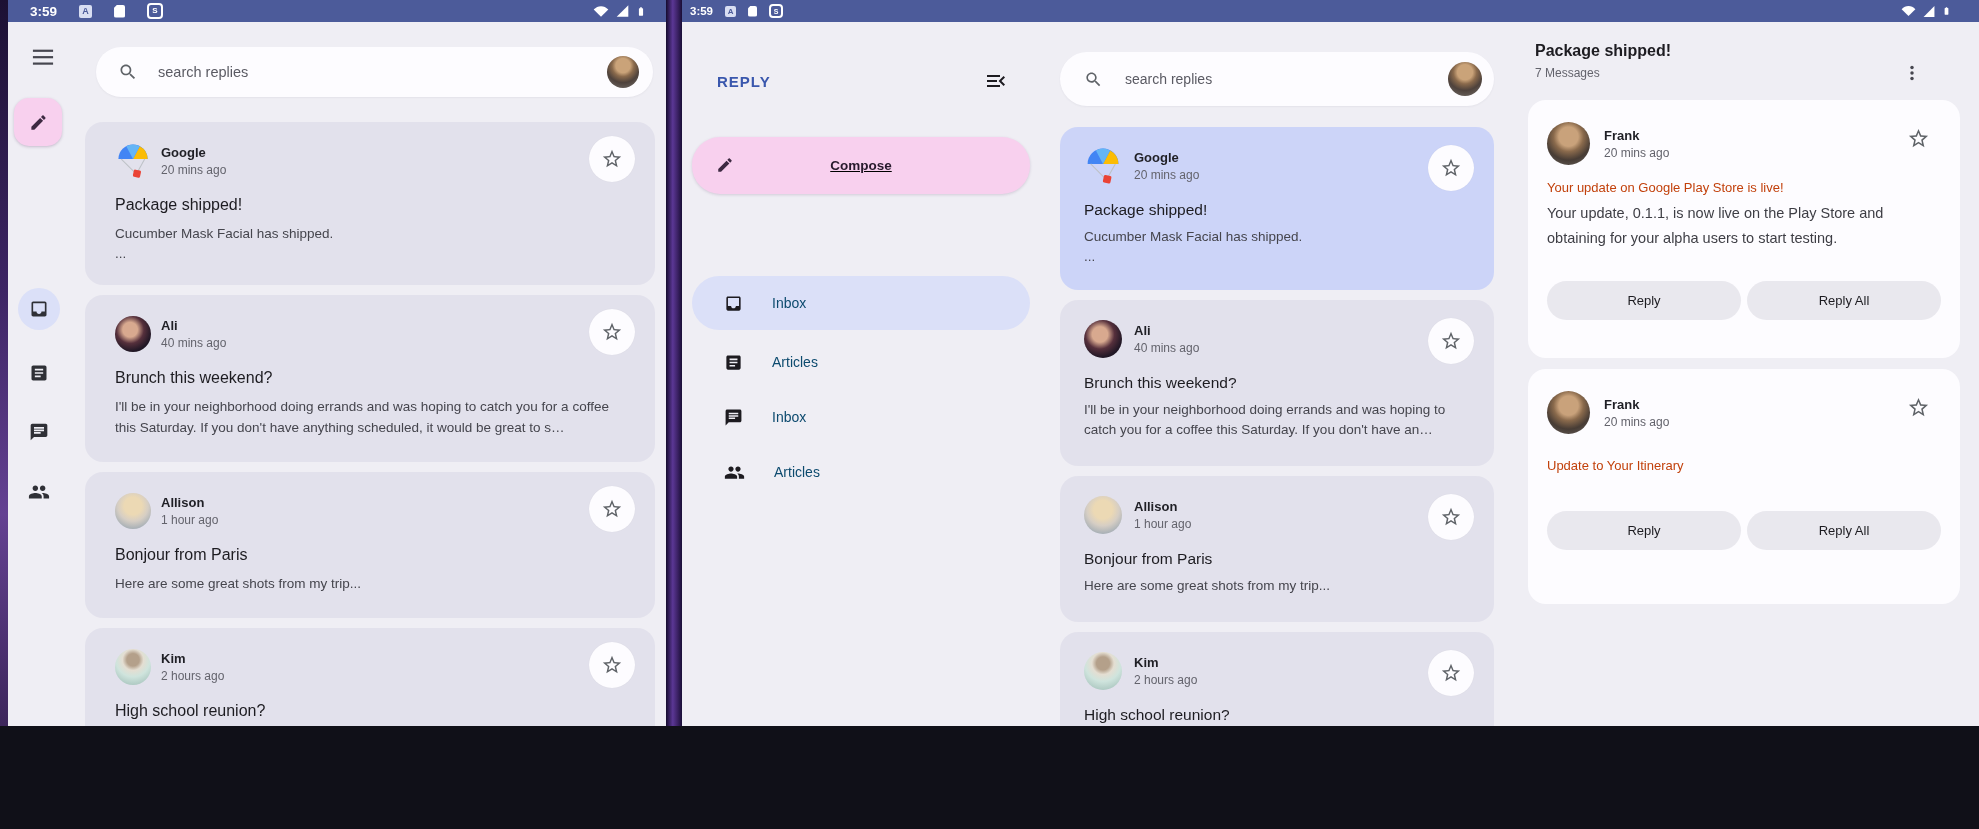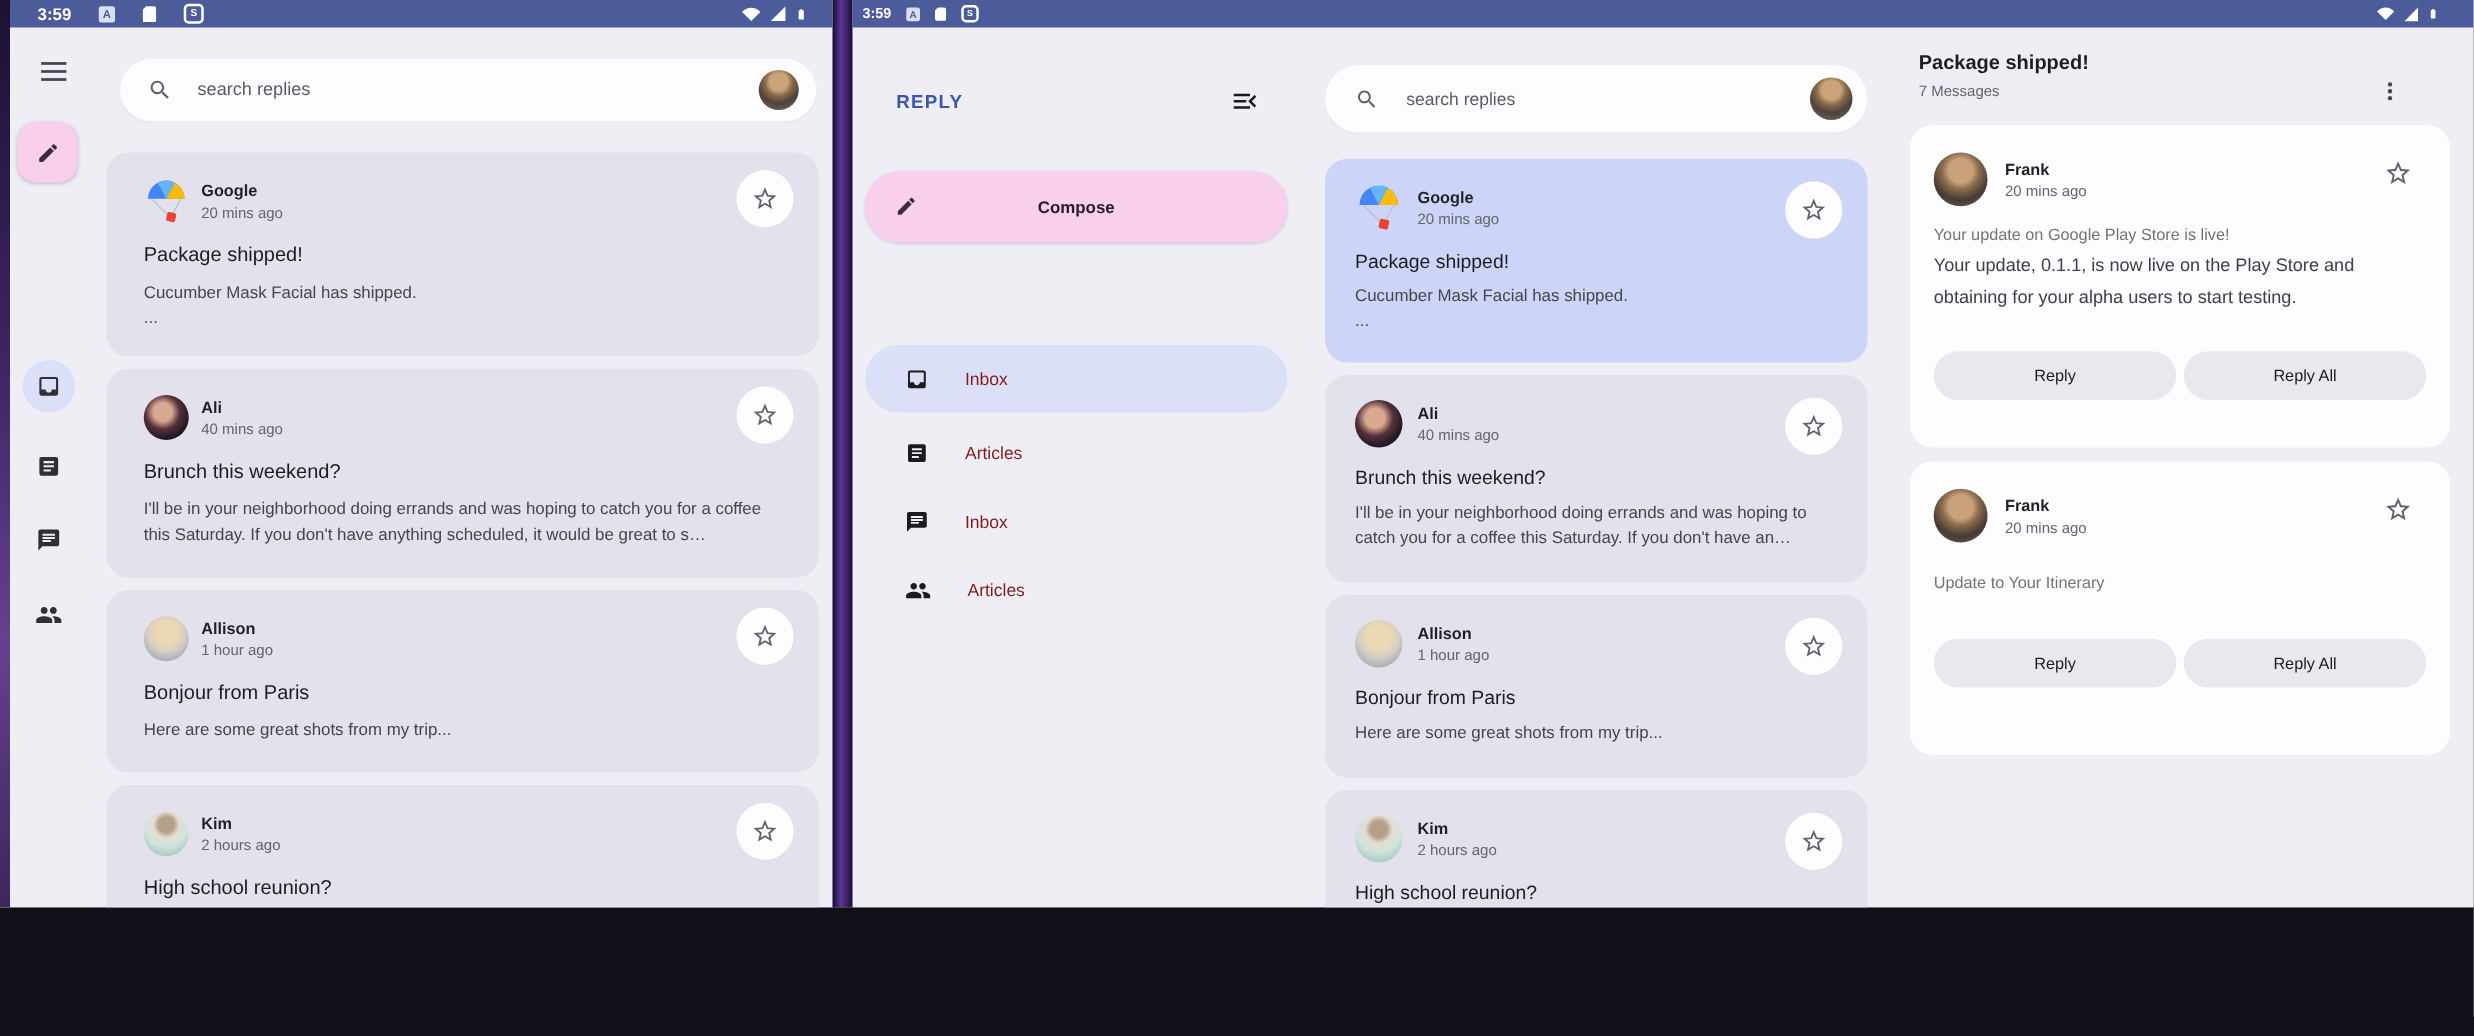--- a/index.html
+++ b/index.html
@@ -70,28 +70,28 @@
   .chrome::after{content:"";position:absolute;left:33%;top:33%;width:34%;height:34%;border-radius:50%;background:#4285f4;}
 
   
   .tablet{left:682px;width:1297px;}
   .tablet .sb{padding-left:8px;font-size:11.5px;gap:12px;padding-right:28px;}
   .drawer{position:absolute;left:10px;top:0;width:338px;}
   .d-titlerow{position:absolute;left:0;top:66px;width:338px;height:30px;display:flex;align-items:center;}
   .d-title{margin-left:25px;font-size:15px;font-weight:bold;letter-spacing:1px;color:#3a57ad;}
   .d-toggle{margin-left:auto;margin-right:22px;width:24px;height:24px;border:none;background:none;padding:0;cursor:pointer;}
   .compose{position:absolute;left:0;top:137px;width:338px;height:57px;border-radius:28px;background:#f8d0ee;border:none;
-           display:grid;place-items:center;cursor:pointer;box-shadow:0 1px 3px rgba(80,40,90,.18);}
+           display:grid;place-items:center;cursor:pointer;box-shadow:0 1px 3px rgba(80,40,90,.18);text-decoration:underline;}
   .compose svg{position:absolute;left:24px;top:19px;}
   .compose .lbl{font-size:13.5px;font-weight:bold;color:#271a2c;font-family:inherit;}
   .d-items{position:absolute;left:0;top:276px;width:338px;display:flex;flex-direction:column;gap:9px;}
   .d-item{height:46px;border-radius:27px;display:flex;align-items:center;border:none;background:none;cursor:pointer;padding:0;font-family:inherit;}
   .d-item.sel{height:54px;background:#dbe0f8;}
   .d-item svg{margin-left:32px;}
-  .d-item .lbl{margin-left:29px;font-size:14px;color:#7f1d1d;}
+  .d-item .lbl{margin-left:29px;font-size:14px;color:#0c4a6e;}
   .t-list{position:absolute;left:378px;top:0;width:434px;}
   .t-search{position:absolute;left:0;top:52px;width:434px;height:54px;background:#fdfcff;border-radius:27px;
             display:flex;align-items:center;box-shadow:0 1px 2px rgba(60,60,90,.06);cursor:text;}
   .t-search .mag{margin-left:24px;}
   .t-search .ph{margin-left:22px;font-size:14px;color:#5a5a63;}
   .t-search .avatar{position:absolute;right:12px;top:10px;width:34px;height:34px;}
   .t-cards{position:absolute;left:0;top:127px;width:434px;}
   .t-cards .card{margin-bottom:10px;padding:20px 20px 26px 24px;}
   .t-cards .card.sel{background:#ccd4f8;}
   .t-cards .card-head .avatar{width:38px;height:38px;}
@@ -103,21 +103,21 @@
   .detail{position:absolute;left:846px;top:0;width:432px;}
   .dt-head{position:absolute;left:0;top:42px;width:432px;}
   .dt-title{margin-left:7px;font-size:16px;font-weight:bold;color:#1d1c21;}
   .dt-count{margin-left:7px;margin-top:6px;font-size:12px;color:#63636c;}
   .kebab{position:absolute;right:36px;top:20px;width:24px;height:24px;border:none;background:none;padding:0;cursor:pointer;}
   .dt-cards{position:absolute;left:0;top:100px;width:432px;}
   .msg-card{background:#fdfcff;border-radius:18px;margin-bottom:11px;position:relative;padding:22px 19px 38px 19px;box-sizing:border-box;}
   .msg-card .avatar{width:43px;height:43px;}
   .msg-card .who{margin-left:14px;}
   .msg-star{position:absolute;right:30px;top:27px;border:none;background:none;padding:0;cursor:pointer;}
-  .msg-subject{margin-top:15px;font-size:13px;color:#737373;}
+  .msg-subject{margin-top:15px;font-size:13px;color:#c2410c;}
   .msg-body{margin-top:6px;font-size:14.5px;line-height:25px;color:#3e3e45;width:396px;}
   .msg-body + .msg-body{margin-top:25px;}
   .btn-row{display:flex;gap:6px;margin-top:30px;}
   .btn-row .pill-btn{width:195px;height:39px;}
   .msg-card.second .btn-row{margin-top:38px;}
   .tablet .taskbar{top:753px;height:55px;}
   .tablet .taskbar::after{content:"";position:absolute;left:0;right:0;top:55px;height:21px;background:#262626;}
 </style>
 </head>
 <body>

